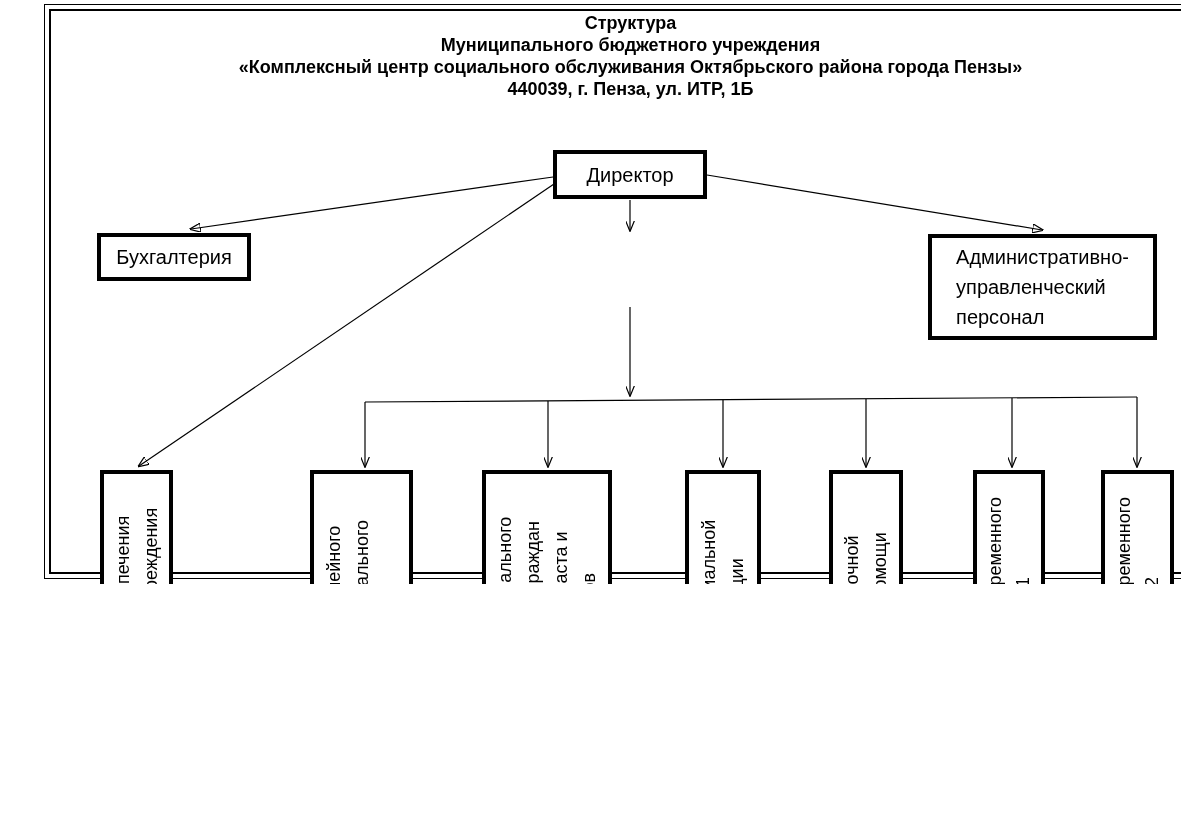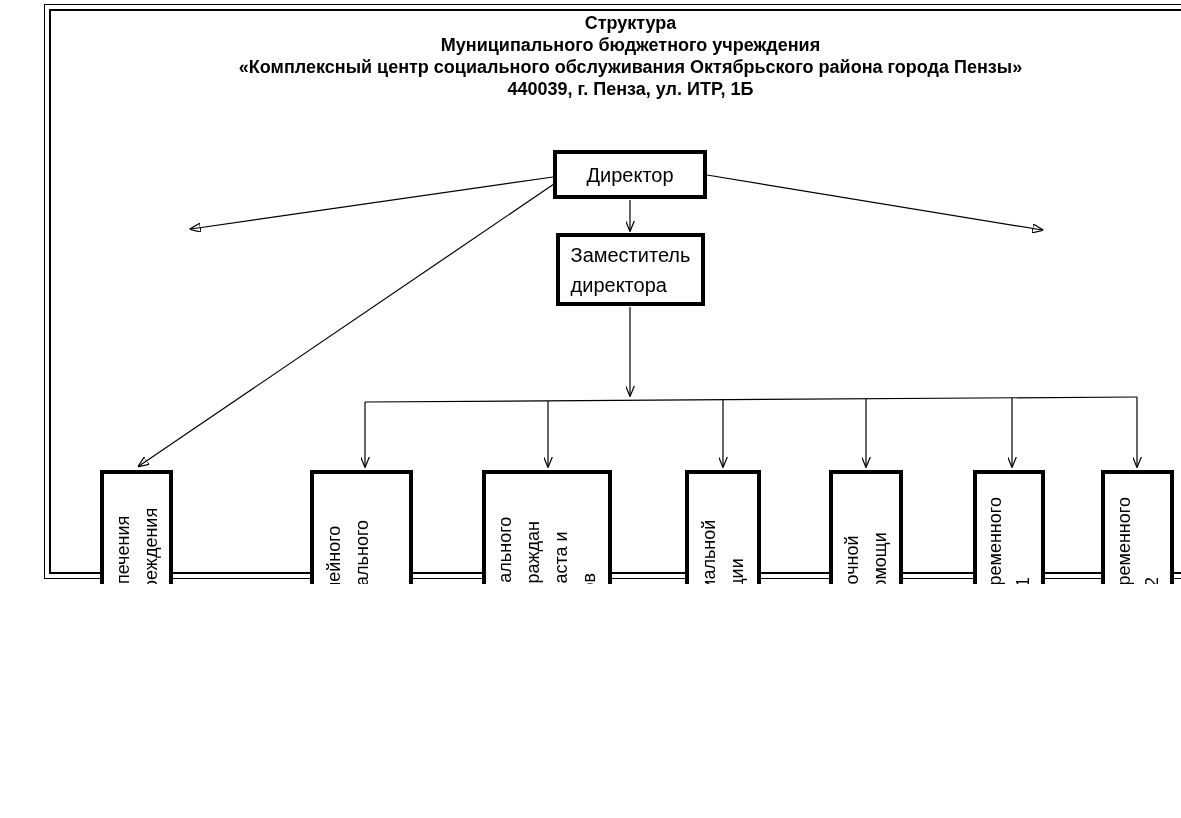--- a/index.html
+++ b/index.html
@@ -134,24 +134,26 @@
     <line x1="325" y1="402" x2="325" y2="466" marker-end="url(#arrow)"></line>
     <line x1="508" y1="401" x2="508" y2="466" marker-end="url(#arrow)"></line>
     <line x1="683" y1="400" x2="683" y2="466" marker-end="url(#arrow)"></line>
     <line x1="826" y1="399" x2="826" y2="466" marker-end="url(#arrow)"></line>
     <line x1="972" y1="398" x2="972" y2="466" marker-end="url(#arrow)"></line>
     <line x1="1097" y1="397" x2="1097" y2="466" marker-end="url(#arrow)"></line>
   </svg>
 
   <div class="node" id="node-director">Директор</div>
 
+  <div class="node" id="node-accounting">Бухгалтерия</div>
 
-  <div class="node" id="node-deputy">Заместитель
-директора</div>
 
+  <div class="node" id="node-admin">Административно-
+управленческий
+персонал</div>
 
   <div class="vnode" id="node-dept-support">
     <div class="vtext">Отделение обеспечения
 деятельности учреждения</div>
   </div>
 
   <div class="vnode" id="node-dept-family">
     <div class="vtext">Отделение семейного
 многофункционального
 центра</div>

